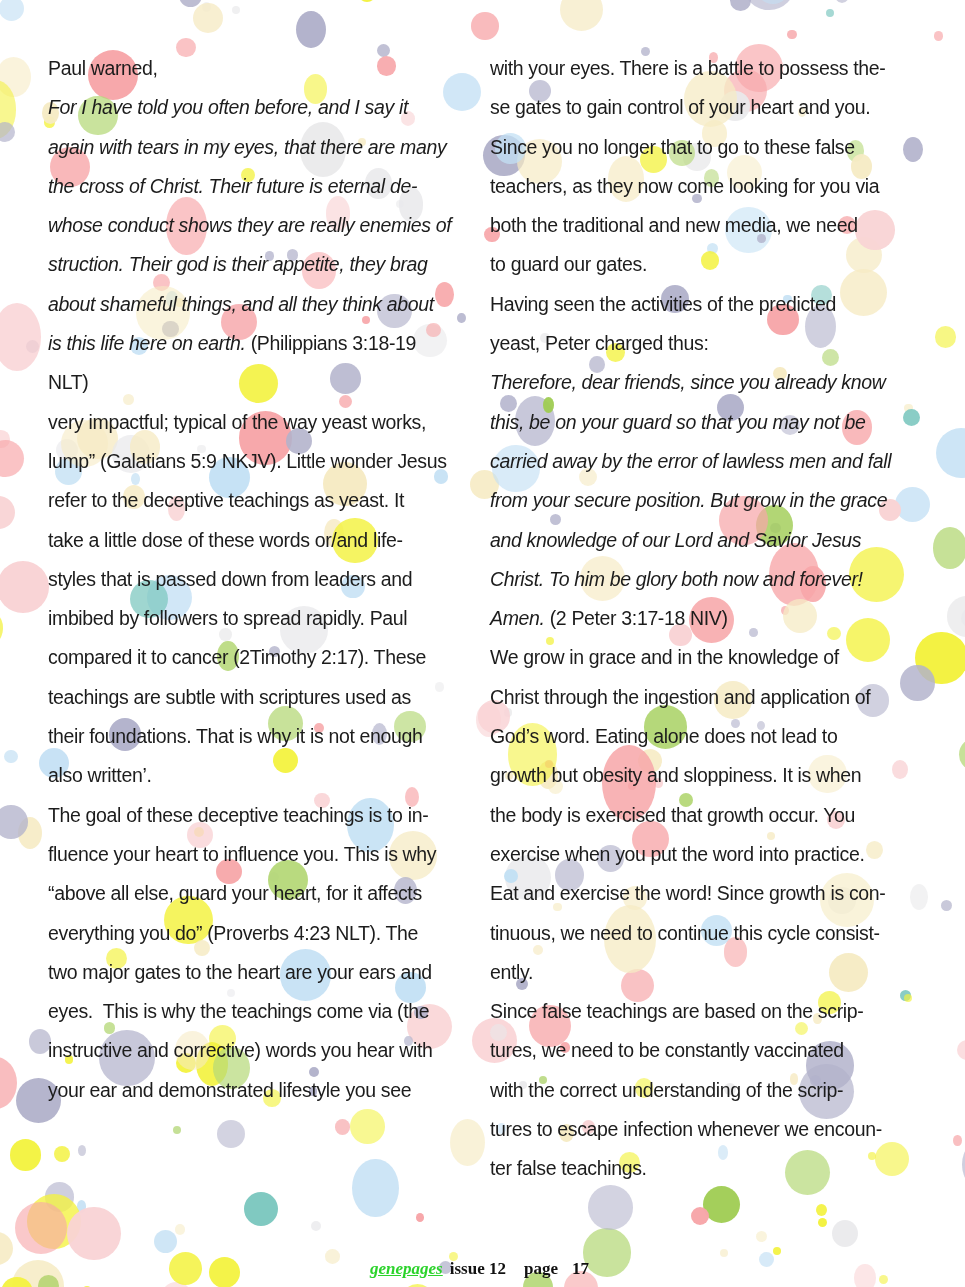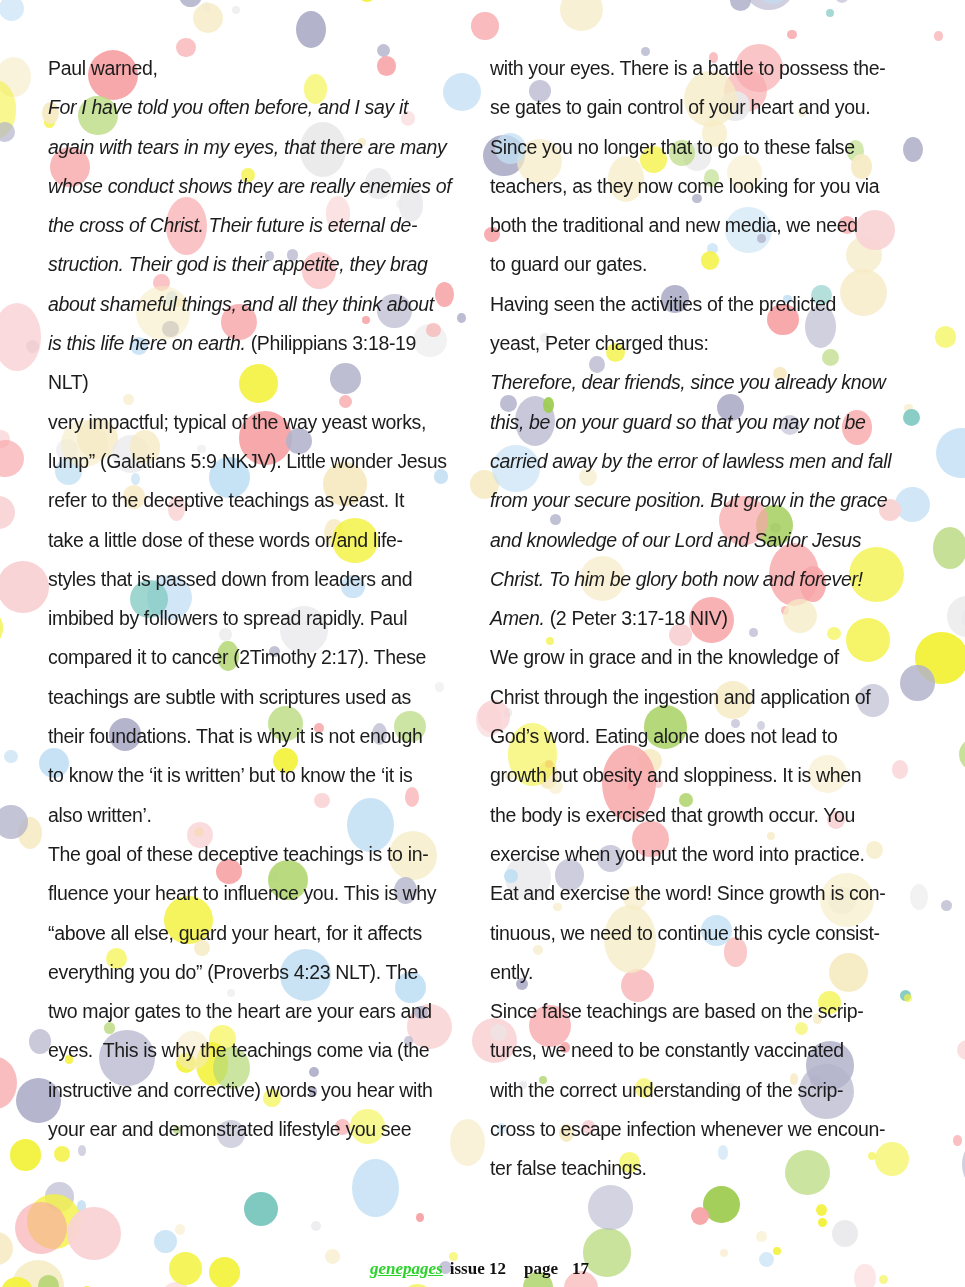--- a/index.html
+++ b/index.html
@@ -368,36 +368,35 @@
       <div class="dot" style="left: 285.9px; top: 427.8px; width: 26px; height: 26px; background: rgb(178, 178, 203); opacity: 0.88;"></div>
       <div class="dot" style="left: -12.9px; top: 439.7px; width: 37px; height: 37px; background: rgb(247, 166, 169); opacity: 0.67;"></div>
       <div class="dot" style="left: 129.7px; top: 429.8px; width: 30.5px; height: 34.2px; background: rgb(246, 235, 196); opacity: 0.78;"></div>
       <div class="dot" style="left: 716.8px; top: 394.1px; width: 27.3px; height: 27.3px; background: rgb(178, 178, 203); opacity: 0.97;"></div>
     </div>
   <div class="content">
     <div class="col col-left" id="col-left">
         <div class="line"><span>Paul warned,</span></div>
         <div class="line"><span class="it">For I have told you often before, and I say it</span></div>
         <div class="line"><span class="it">again with tears in my eyes, that there are many</span></div>
+        <div class="line"><span class="it">the cross of Christ. Their future is eternal de-</span></div>
         <div class="line"><span class="it">whose conduct shows they are really enemies of</span></div>
-        <div class="line"><span class="it">the cross of Christ. Their future is eternal de-</span></div>
         <div class="line"><span class="it">struction. Their god is their appetite, they brag</span></div>
         <div class="line"><span class="it">about shameful things, and all they think about</span></div>
         <div class="line"><span class="it">is this life here on earth. </span><span>(Philippians 3:18-19</span></div>
         <div class="line"><span>NLT)</span></div>
         <div class="line"><span>very impactful; typical of the way yeast works,</span></div>
         <div class="line"><span>lump” (Galatians 5:9 NKJV). Little wonder Jesus</span></div>
         <div class="line"><span>refer to the deceptive teachings as yeast. It</span></div>
         <div class="line"><span>take a little dose of these words or/and life-</span></div>
         <div class="line"><span>styles that is passed down from leaders and</span></div>
         <div class="line"><span>imbibed by followers to spread rapidly. Paul</span></div>
         <div class="line"><span>compared it to cancer (2Timothy 2:17). These</span></div>
         <div class="line"><span>teachings are subtle with scriptures used as</span></div>
         <div class="line"><span>their foundations. That is why it is not enough</span></div>
-        <div class="line"><span>to know the ‘it is written’ but to know the ‘it is</span></div>
         <div class="line"><span>also written’.</span></div>
         <div class="line"><span>The goal of these deceptive teachings is to in-</span></div>
         <div class="line"><span>fluence your heart to influence you. This is why</span></div>
         <div class="line"><span>“above all else, guard your heart, for it affects</span></div>
         <div class="line"><span>everything you do” (Proverbs 4:23 NLT). The</span></div>
         <div class="line"><span>two major gates to the heart are your ears and</span></div>
         <div class="line"><span>eyes.  This is why the teachings come via (the</span></div>
         <div class="line"><span>instructive and corrective) words you hear with</span></div>
         <div class="line"><span>your ear and demonstrated lifestyle you see</span></div>
       </div>
@@ -422,20 +421,20 @@
         <div class="line"><span>God’s word. Eating alone does not lead to</span></div>
         <div class="line"><span>growth but obesity and sloppiness. It is when</span></div>
         <div class="line"><span>the body is exercised that growth occur. You</span></div>
         <div class="line"><span>exercise when you put the word into practice.</span></div>
         <div class="line"><span>Eat and exercise the word! Since growth is con-</span></div>
         <div class="line"><span>tinuous, we need to continue this cycle consist-</span></div>
         <div class="line"><span>ently.</span></div>
         <div class="line"><span>Since false teachings are based on the scrip-</span></div>
         <div class="line"><span>tures, we need to be constantly vaccinated</span></div>
         <div class="line"><span>with the correct understanding of the scrip-</span></div>
-        <div class="line"><span>cross to escape infection whenever we encoun-</span></div>
+        <div class="line"><span>tures to escape infection whenever we encoun-</span></div>
         <div class="line"><span>ter false teachings.</span></div>
       </div>
   </div>
   <div class="footer">
     <span class="brand" style="color: rgb(43, 211, 43);">genepages</span><span class="fmeta">issue 12</span><span class="fmeta plabel">page</span><span class="fmeta pnum">17</span>
   </div>
 </div>
 
 </body></html>

